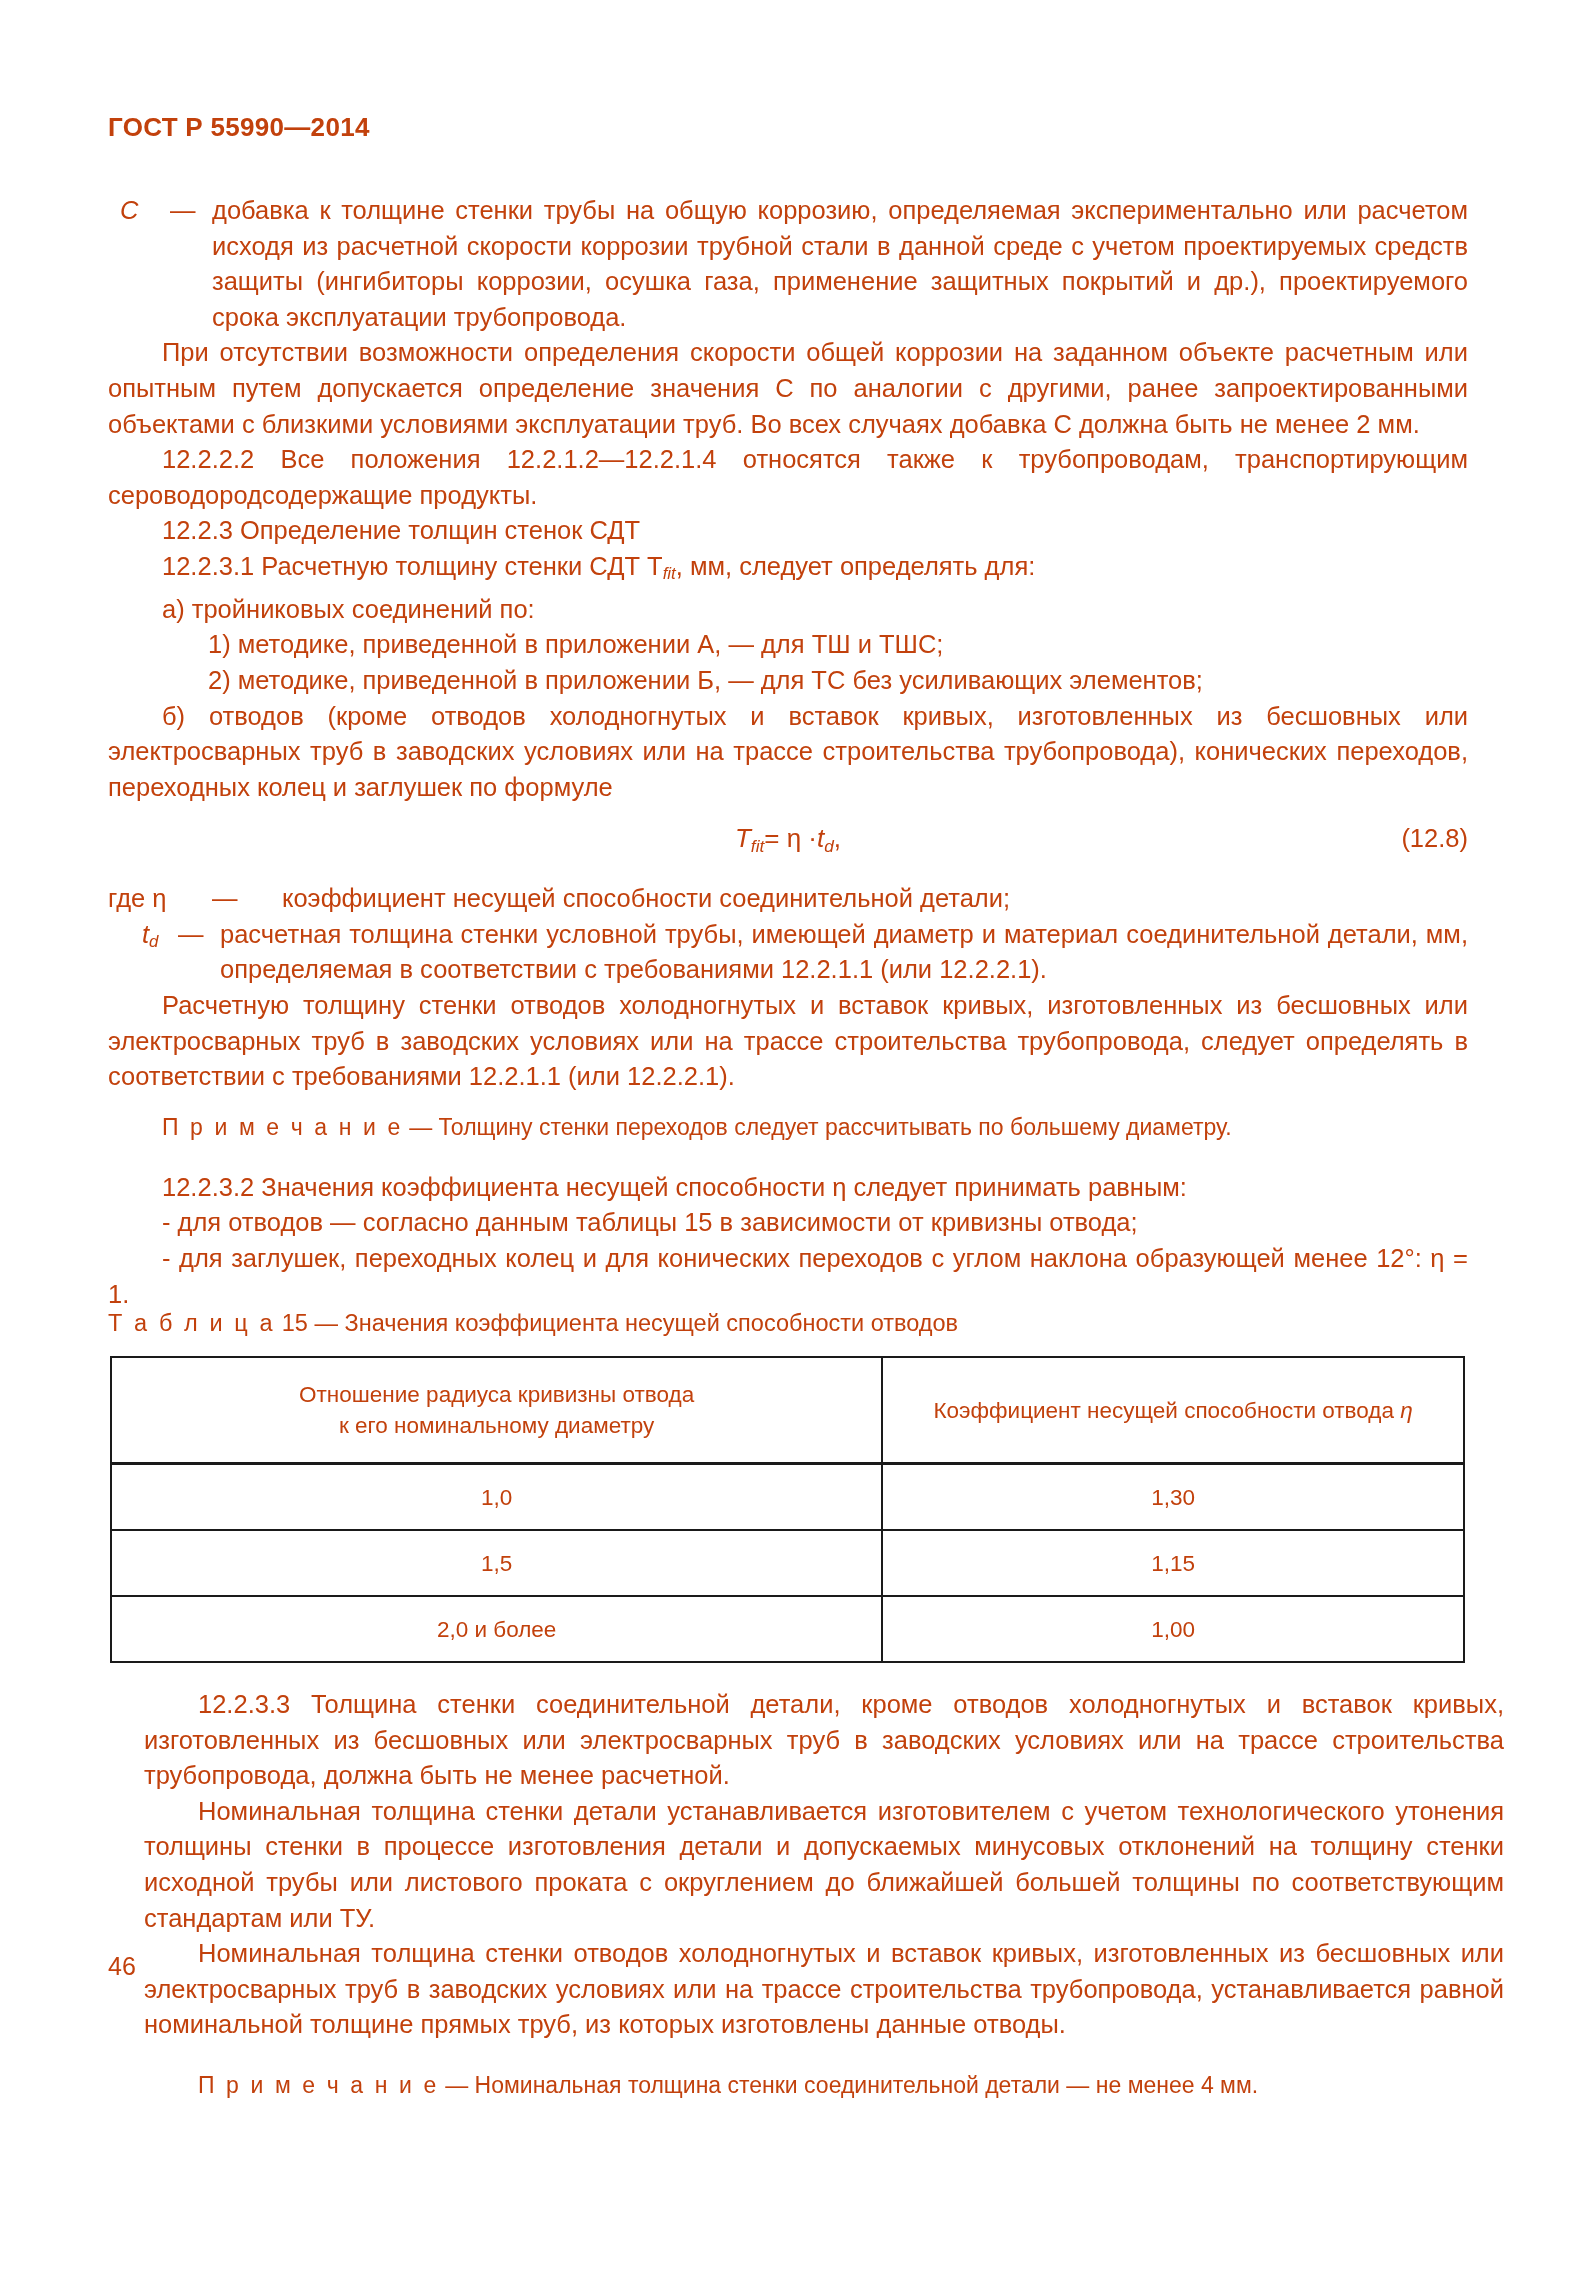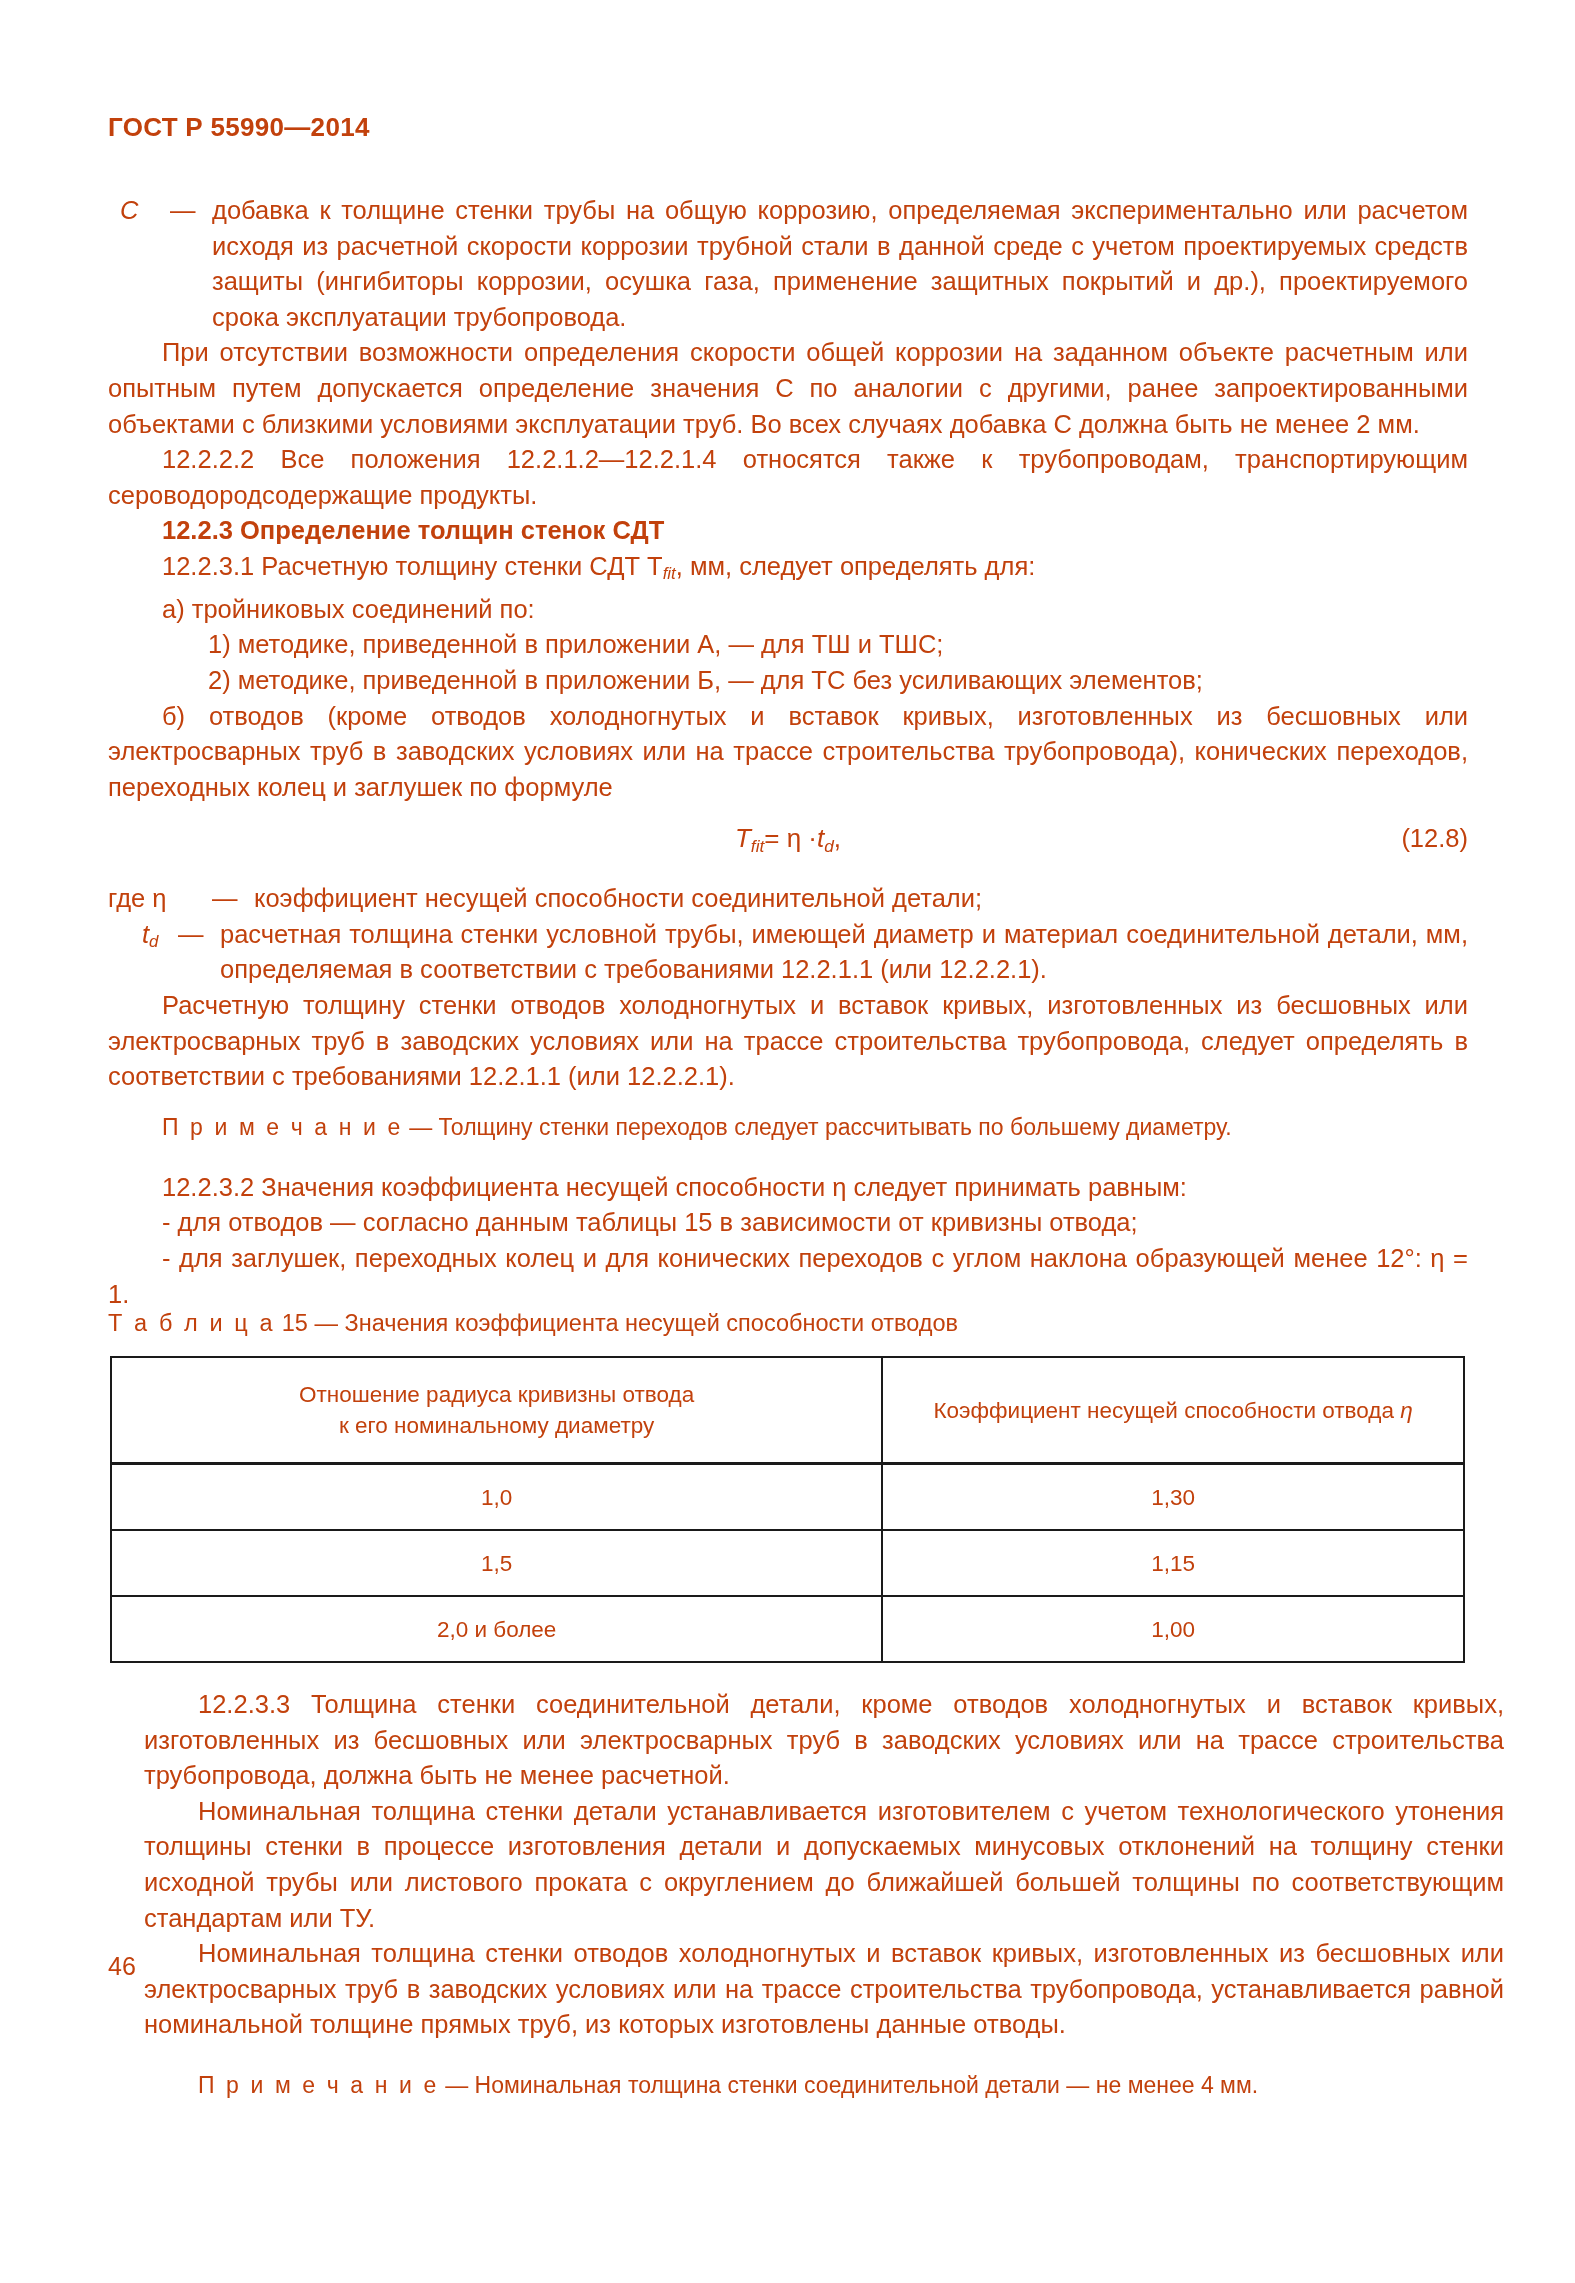--- a/index.html
+++ b/index.html
@@ -108,21 +108,21 @@
   }
 
   .note {
     font-size: 23px;
     line-height: 33px;
   }
   .sp-note { letter-spacing: 2.6px; }
   .gap-sm { height: 16px; }
   .gap-md { height: 26px; }
 
-  strong.sec { font-weight: bold; margin-top: 6px; }
+  strong.sec { font-weight: normal; margin-top: 6px; }
 
   
   .table-caption {
     position: absolute;
     left: 108px;
     top: 1310px;
     font-size: 23.5px;
   }
   .table-caption .sp { letter-spacing: 2.6px; }
 
@@ -199,21 +199,21 @@
     <p class="ind">б) отводов (кроме отводов холодногнутых и вставок кривых, изготовленных из бесшовных или электросварных труб в заводских условиях или на трассе строительства трубопровода), конических переходов, переходных колец и заглушек по формуле</p>
 
     <div class="formula-row">
       <div class="formula"><i class="var">T</i><sub class="sfx">fit</sub><span class="upr">=</span>&nbsp;<span class="upr">η</span>&nbsp;<span class="upr">·</span><i class="var">t</i><sub class="sfx">d</sub><span class="upr">,</span></div>
       <div class="eqnum">(12.8)</div>
     </div>
 
     <div class="defrow">
       <span class="sym" style="padding-left:0;width:104px;font-style:normal;"><span>где </span><span>η</span></span>
       <span class="dash">—</span>
-      <span class="txt" style="text-align:left;">коэффициент несущей способности соединительной детали;</span>
+      <span class="txt" style="text-align:left;margin-left:28px;">коэффициент несущей способности соединительной детали;</span>
     </div>
 
     <div class="defrow defrow2">
       <span class="sym"><i class="var">t</i><sub class="sfx">d</sub></span>
       <span class="dash">—</span>
       <span class="txt">расчетная толщина стенки условной трубы, имеющей диаметр и материал соединительной детали, мм, определяемая в соответствии с требованиями 12.2.1.1 (или 12.2.2.1).</span>
     </div>
 
     <p class="ind">Расчетную толщину стенки отводов холодногнутых и вставок кривых, изготовленных из бесшовных или электросварных труб в заводских условиях или на трассе строительства трубопровода, следует определять в соответствии с требованиями 12.2.1.1 (или 12.2.2.1).</p>
 

